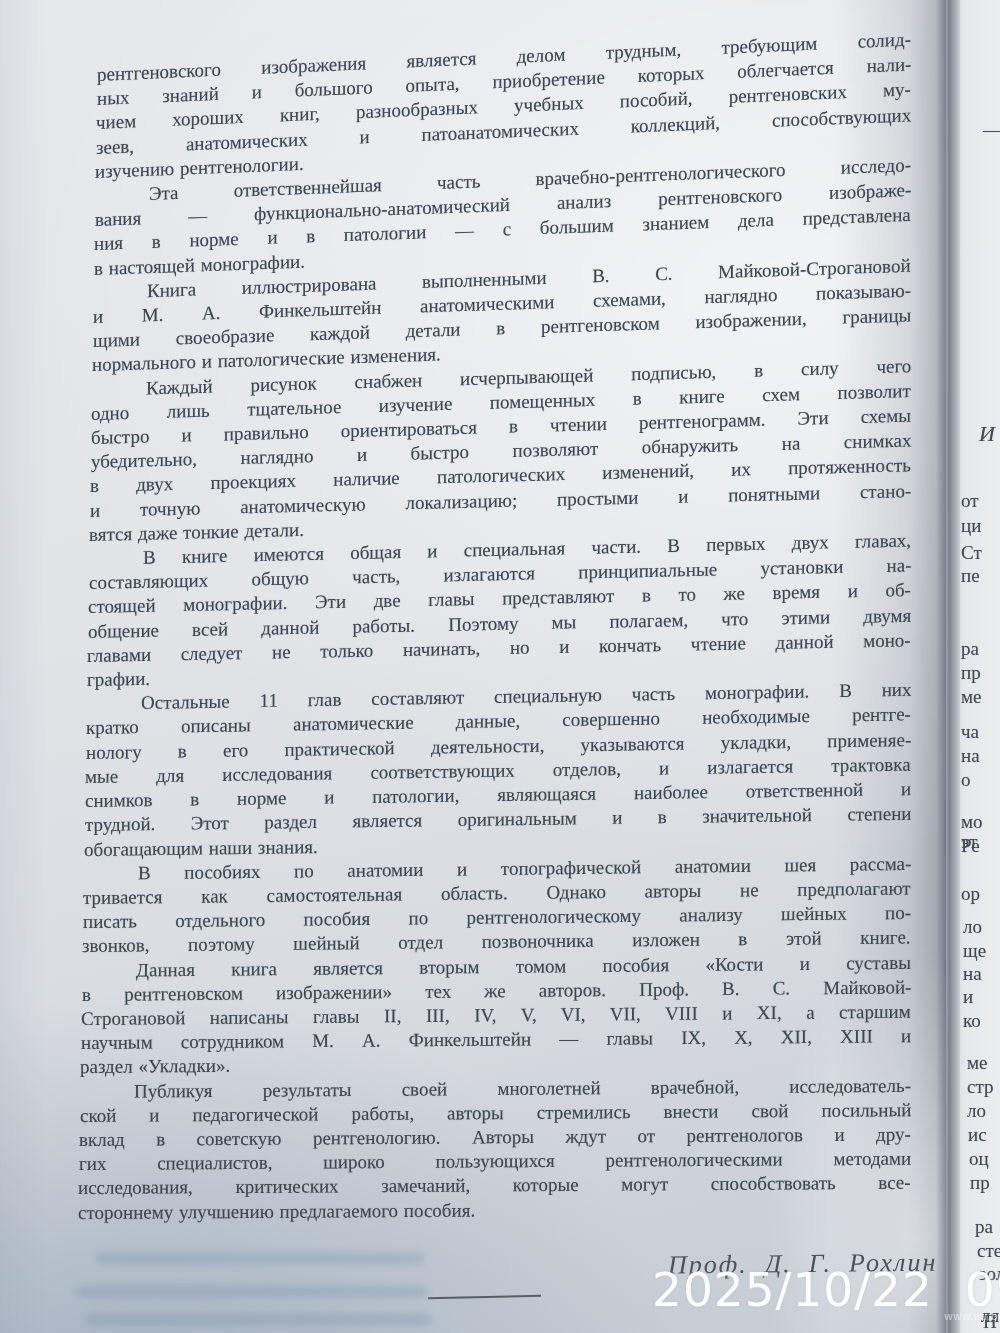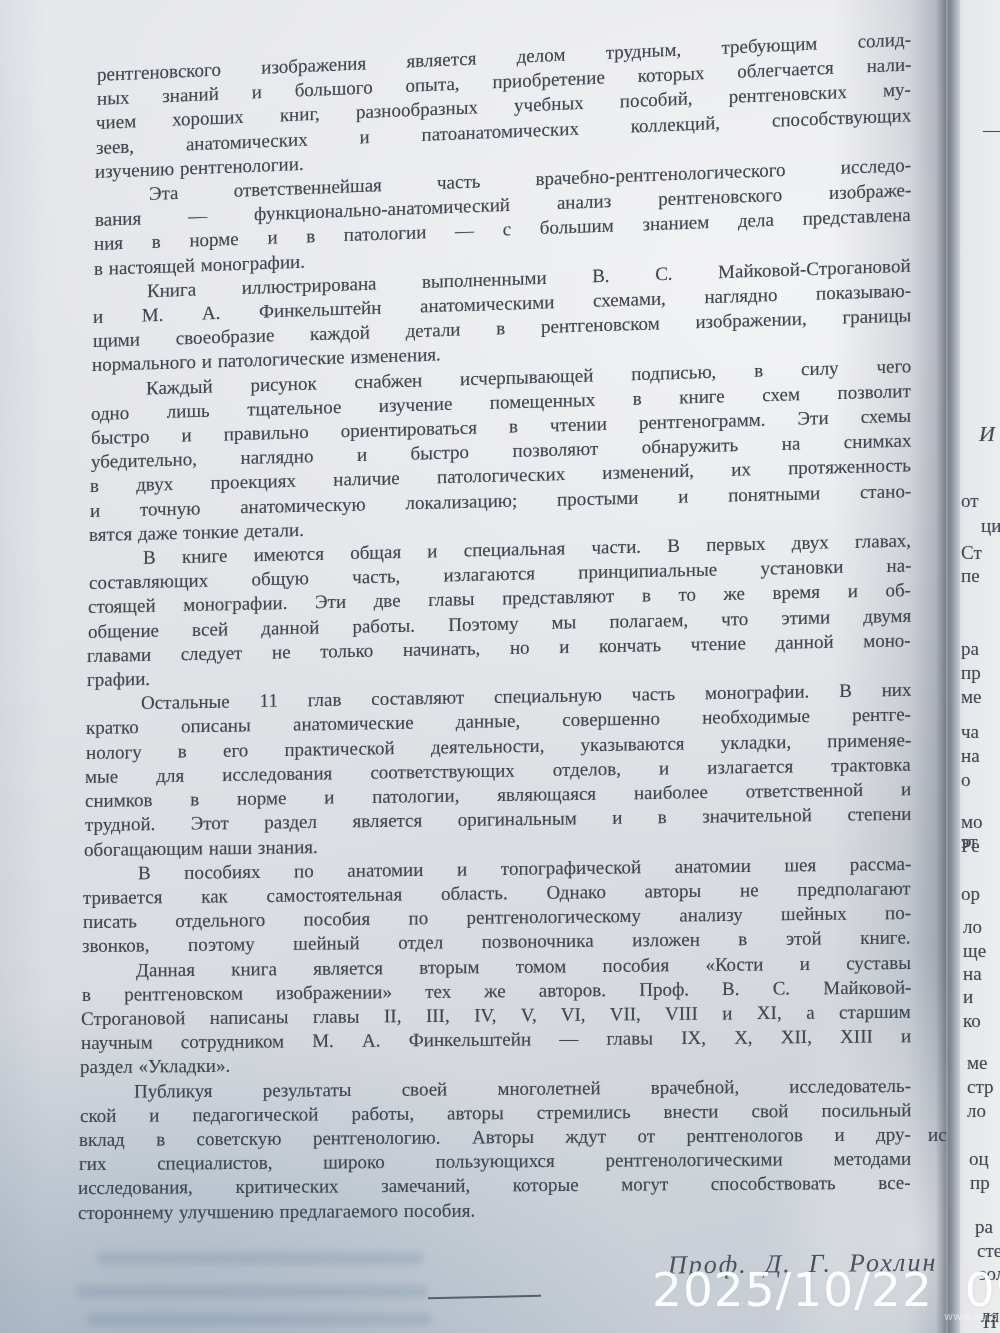--- a/index.html
+++ b/index.html
@@ -250,21 +250,21 @@
 <div class="adjacent-page"></div>
 <div class="gutter"></div>
 <div>
 
     <span class="frag" style="top: 118px; left: 983px;">—</span>
 
     <span class="frag it" style="top: 422px; left: 979px;">И</span>
 
     <span class="frag" style="top: 489px;">от</span>
 
-    <span class="frag" style="top: 514px; padding-left: 20px;">ци</span>
+    <span class="frag" style="top: 514px;">ци</span>
 
     <span class="frag" style="top: 541px;">Ст</span>
 
     <span class="frag" style="top: 564px;">пе</span>
 
     <span class="frag" style="top: 637px;">ра</span>
 
     <span class="frag" style="top: 661px;">пр</span>
 
     <span class="frag" style="top: 685px;">ме</span>
@@ -292,21 +292,21 @@
     <span class="frag" style="top: 985px; left: 963px;">и</span>
 
     <span class="frag" style="top: 1009px; left: 963px;">ко</span>
 
     <span class="frag" style="top: 1051px; left: 967px;">ме</span>
 
     <span class="frag" style="top: 1075px; left: 967px; text-align: center;">стр</span>
 
     <span class="frag" style="top: 1099px; left: 967px;">ло</span>
 
-    <span class="frag" style="top: 1123px; left: 928px;">ис</span>
+    <span class="frag" style="top: 1123px; left: 968px;">ис</span>
 
     <span class="frag" style="top: 1147px; left: 969px;">оц</span>
 
     <span class="frag" style="top: 1171px; left: 970px;">пр</span>
 
     <span class="frag" style="top: 1215px; left: 975px;">ра</span>
 
     <span class="frag" style="top: 1239px; left: 977px;">сте</span>
 
     <span class="frag" style="top: 1262px; left: 979px;">зол</span>

